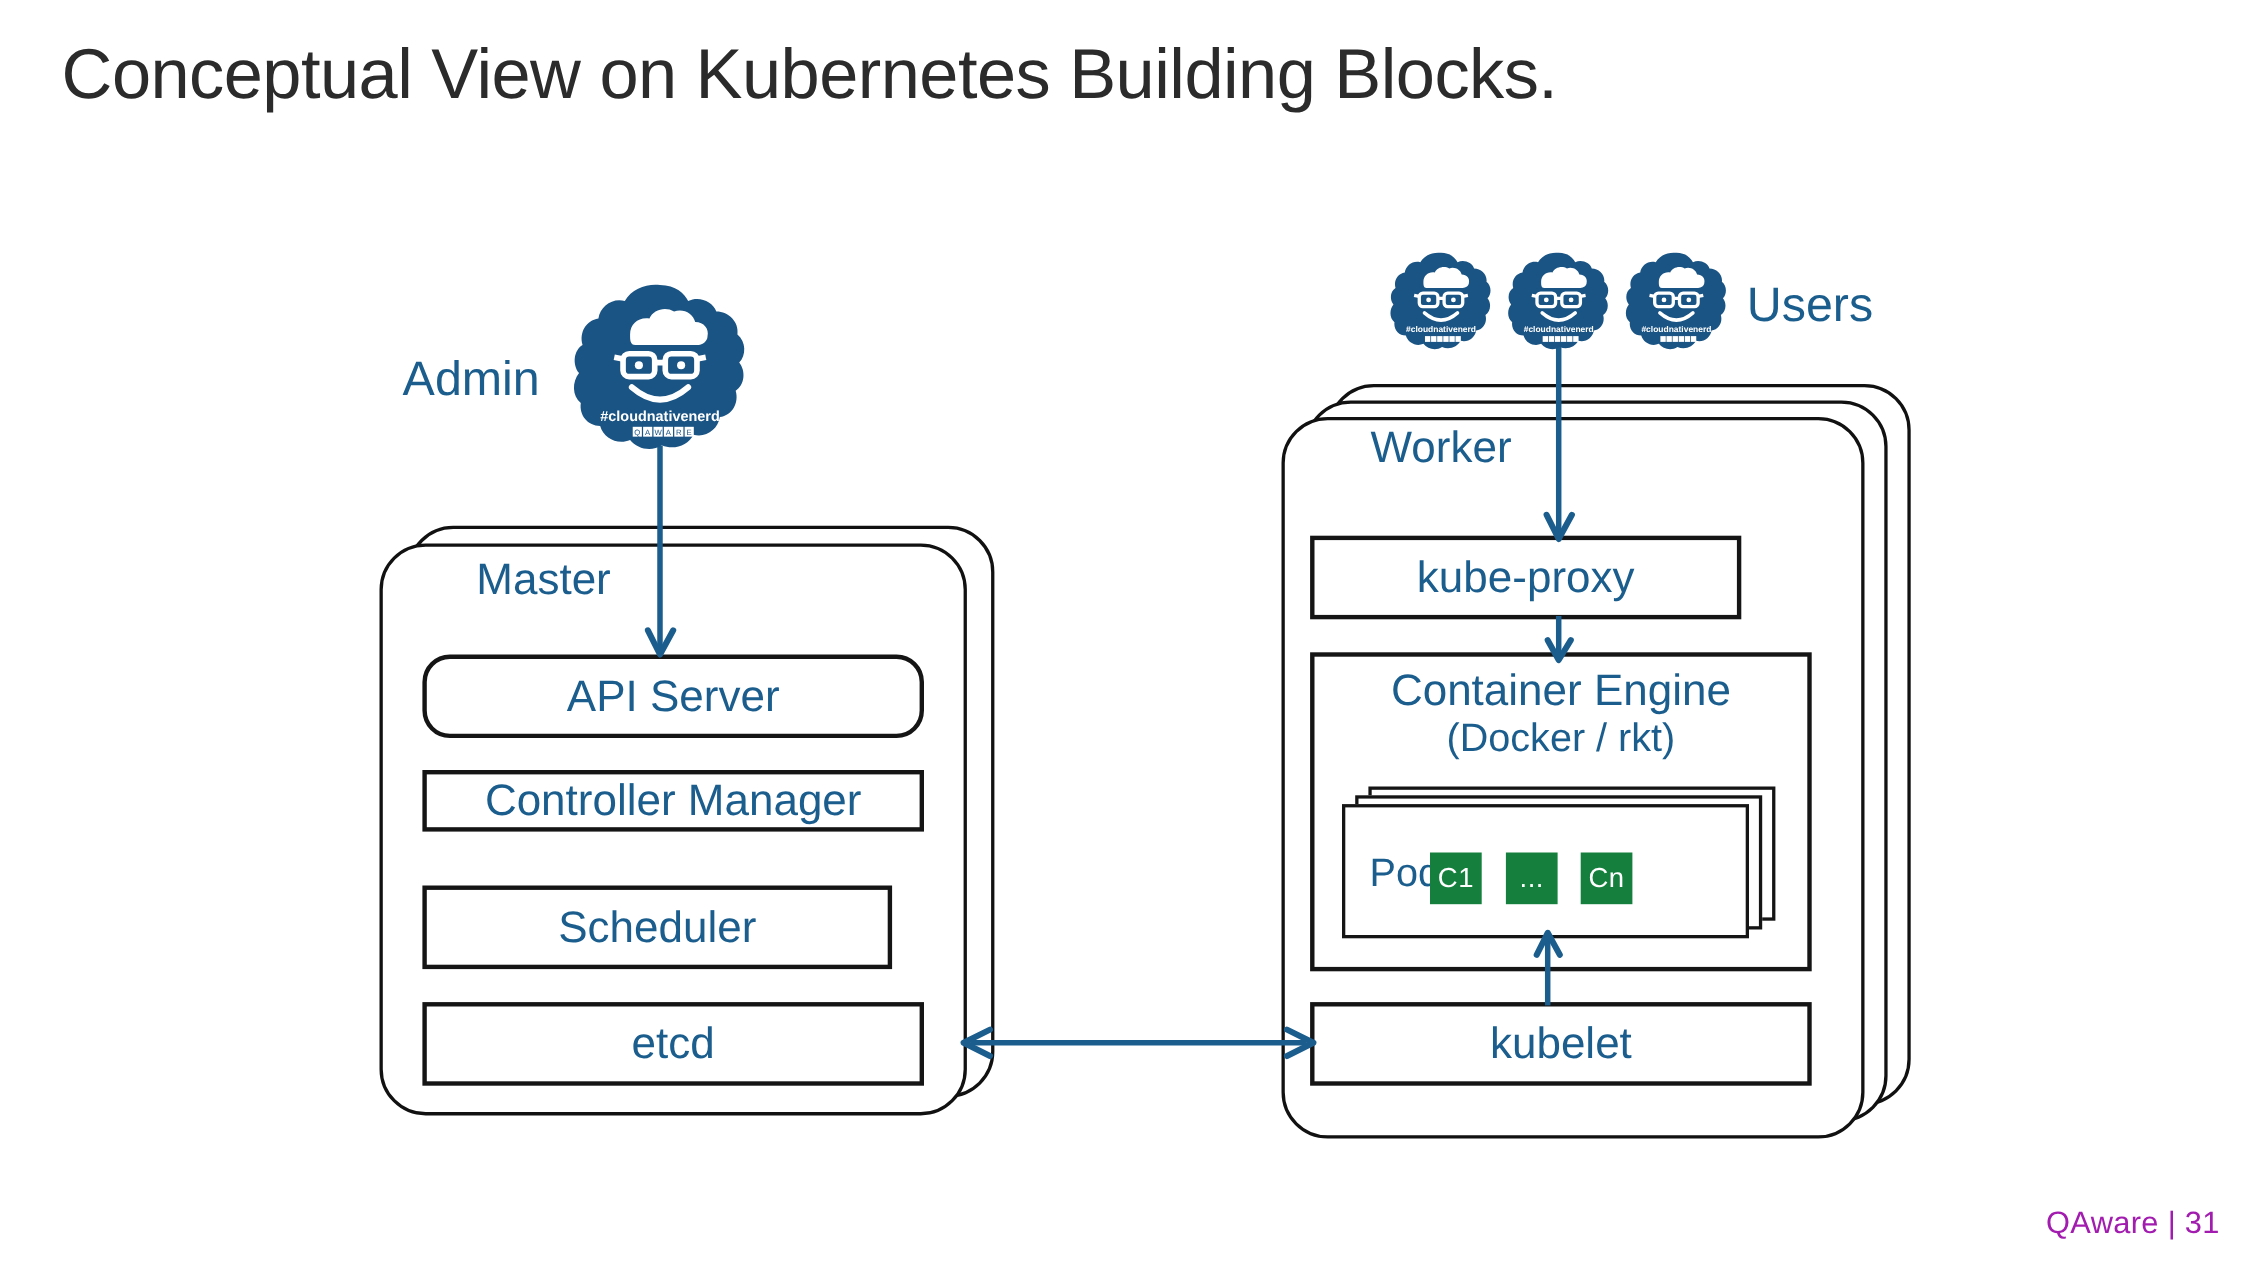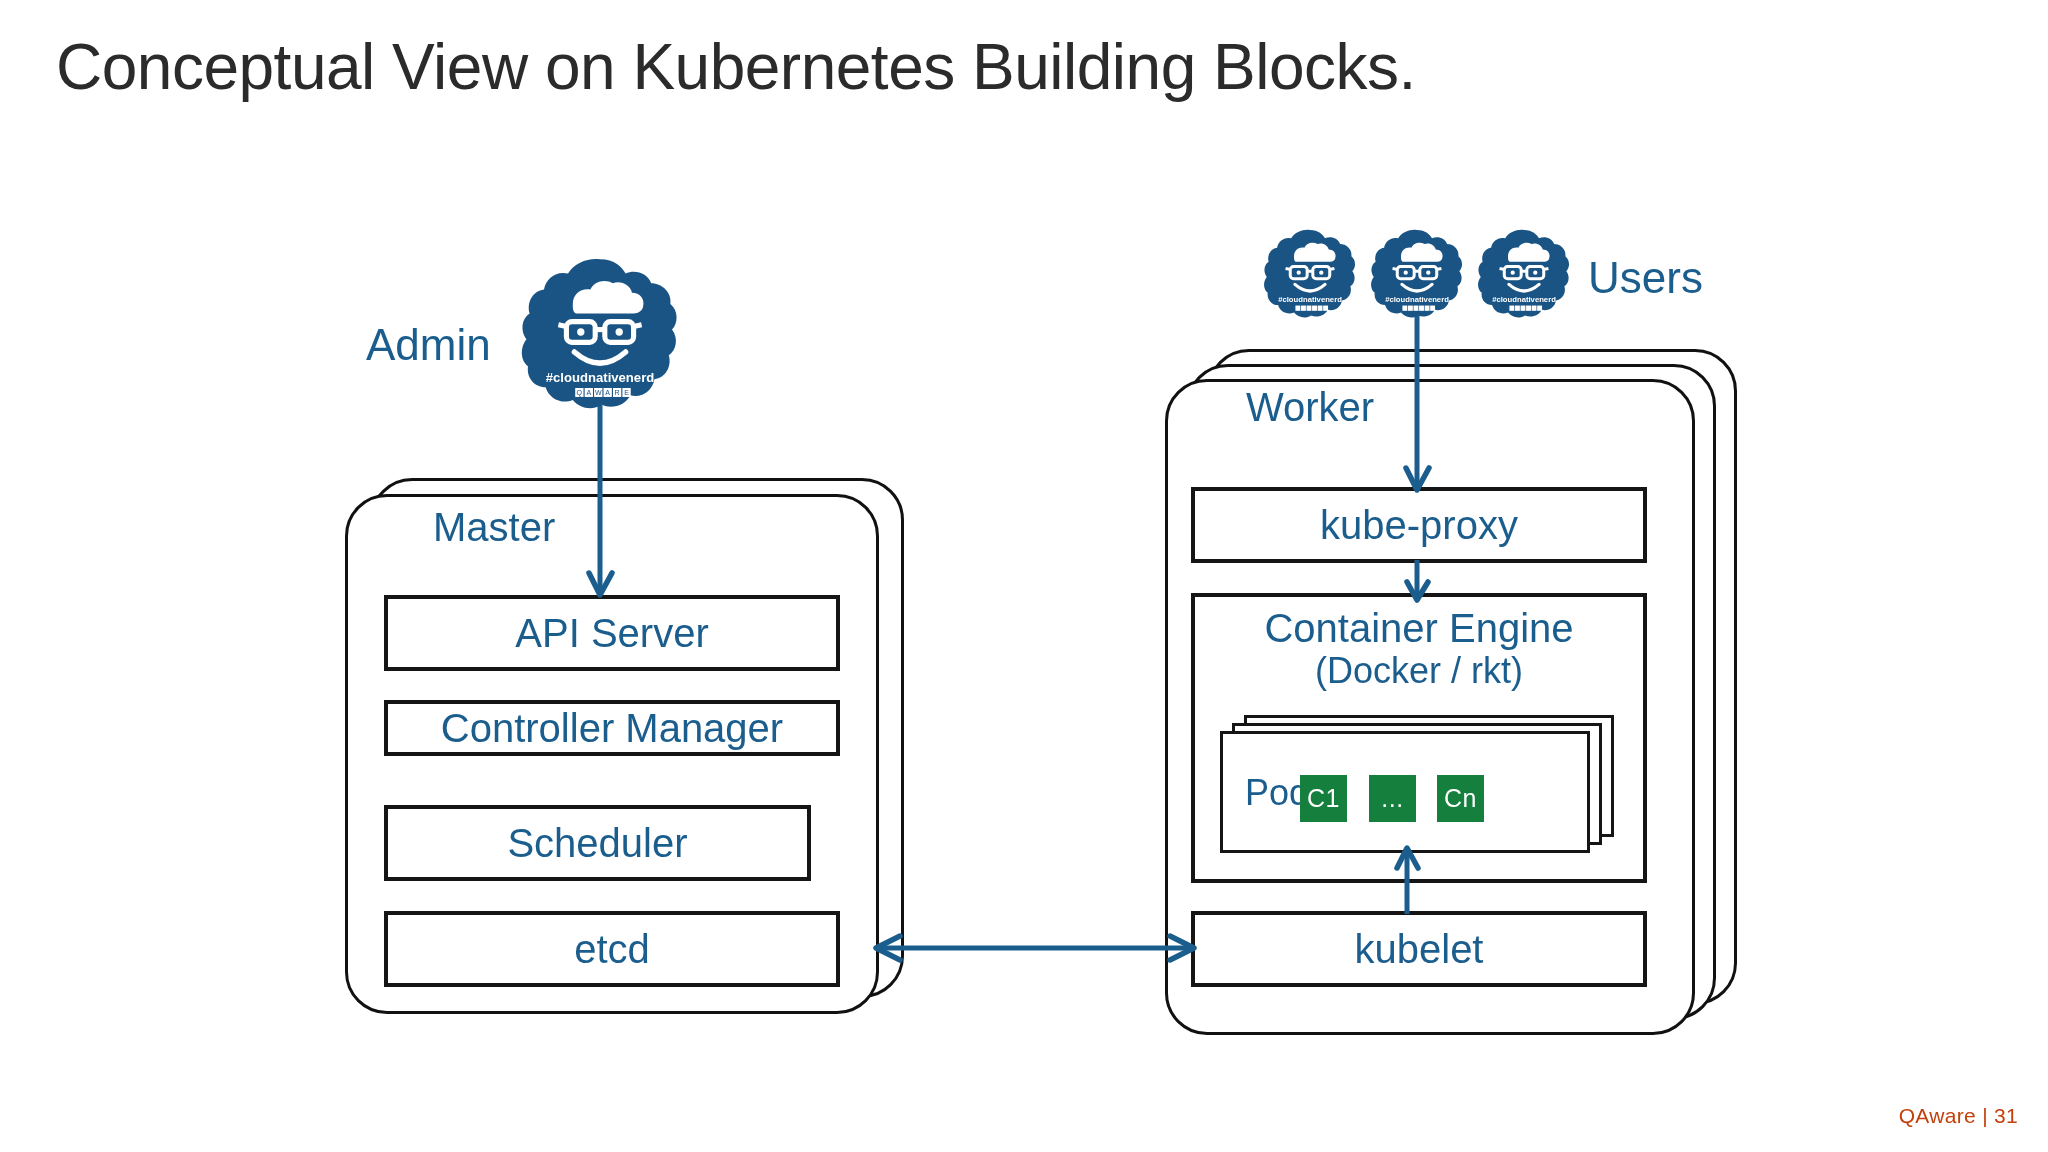--- a/index.html
+++ b/index.html
@@ -26,22 +26,22 @@
     color: #2b2b2b;
     letter-spacing: -0.5px;
     white-space: nowrap;
   }
 
   
   #footer {
     position: absolute;
     right: 30px;
     bottom: 24px;
-    font-size: 21px;
-    color: #c2410c;
+    font-size: 28px;
+    color: #a21caf;
     letter-spacing: 0.3px;
   }
   .blue-label {
     color: #1b5e8e;
     font-weight: 400;
     white-space: nowrap;
   }
 
   
   .node-card {
@@ -267,21 +267,21 @@
   </svg>
 </div>
 
 <div class="side-label" style="left:1588px; top:253px;">Users</div>
 
 <div class="node-card ghost" style="left:370px; top:478px; width:534px; height:520px;"></div>
 <div class="node-card front" style="left:345px; top:494px; width:534px; height:520px;"></div>
 
 <div class="node-title blue-label" style="left:433px; top:505px;">Master</div>
 
-<div class="comp-box" style="left:384px; top:595px; width:456px; height:76px;">
+<div class="comp-box" style="left:384px; top:595px; width:456px; height:76px;border-radius:25px;">
   <span class="main">API Server</span>
 </div>
 
 <div class="comp-box" style="left:384px; top:700px; width:456px; height:56px;">
   <span class="main">Controller Manager</span>
 </div>
 
 <div class="comp-box" style="left:384px; top:805px; width:427px; height:76px;">
   <span class="main">Scheduler</span>
 </div>
@@ -289,21 +289,21 @@
 <div class="comp-box" style="left:384px; top:911px; width:456px; height:76px;">
   <span class="main">etcd</span>
 </div>
 
 <div class="node-card ghost" style="left:1207px; top:349px; width:530px; height:656px;"></div>
 <div class="node-card ghost" style="left:1186px; top:364px; width:530px; height:656px;"></div>
 <div class="node-card front" style="left:1165px; top:379px; width:530px; height:656px;"></div>
 
 <div class="node-title blue-label" style="left:1246px; top:385px;">Worker</div>
 
-<div class="comp-box" style="left:1191px; top:487px; width:456px; height:76px;">
+<div class="comp-box" style="left:1191px; top:487px; width:392px; height:76px;">
   <span class="main">kube-proxy</span>
 </div>
 
 <div class="comp-box" style="left:1191px; top:593px; width:456px; height:290px; justify-content:flex-start; padding-top:10px;">
   <span class="main">Container Engine</span>
   <span class="sub">(Docker / rkt)</span>
 </div>
 
 <div class="pod-card" style="left:1244px; top:715px; width:370px; height:122px; z-index:7;"></div>
 <div class="pod-card" style="left:1232px; top:723px; width:370px; height:122px; z-index:8;"></div>

